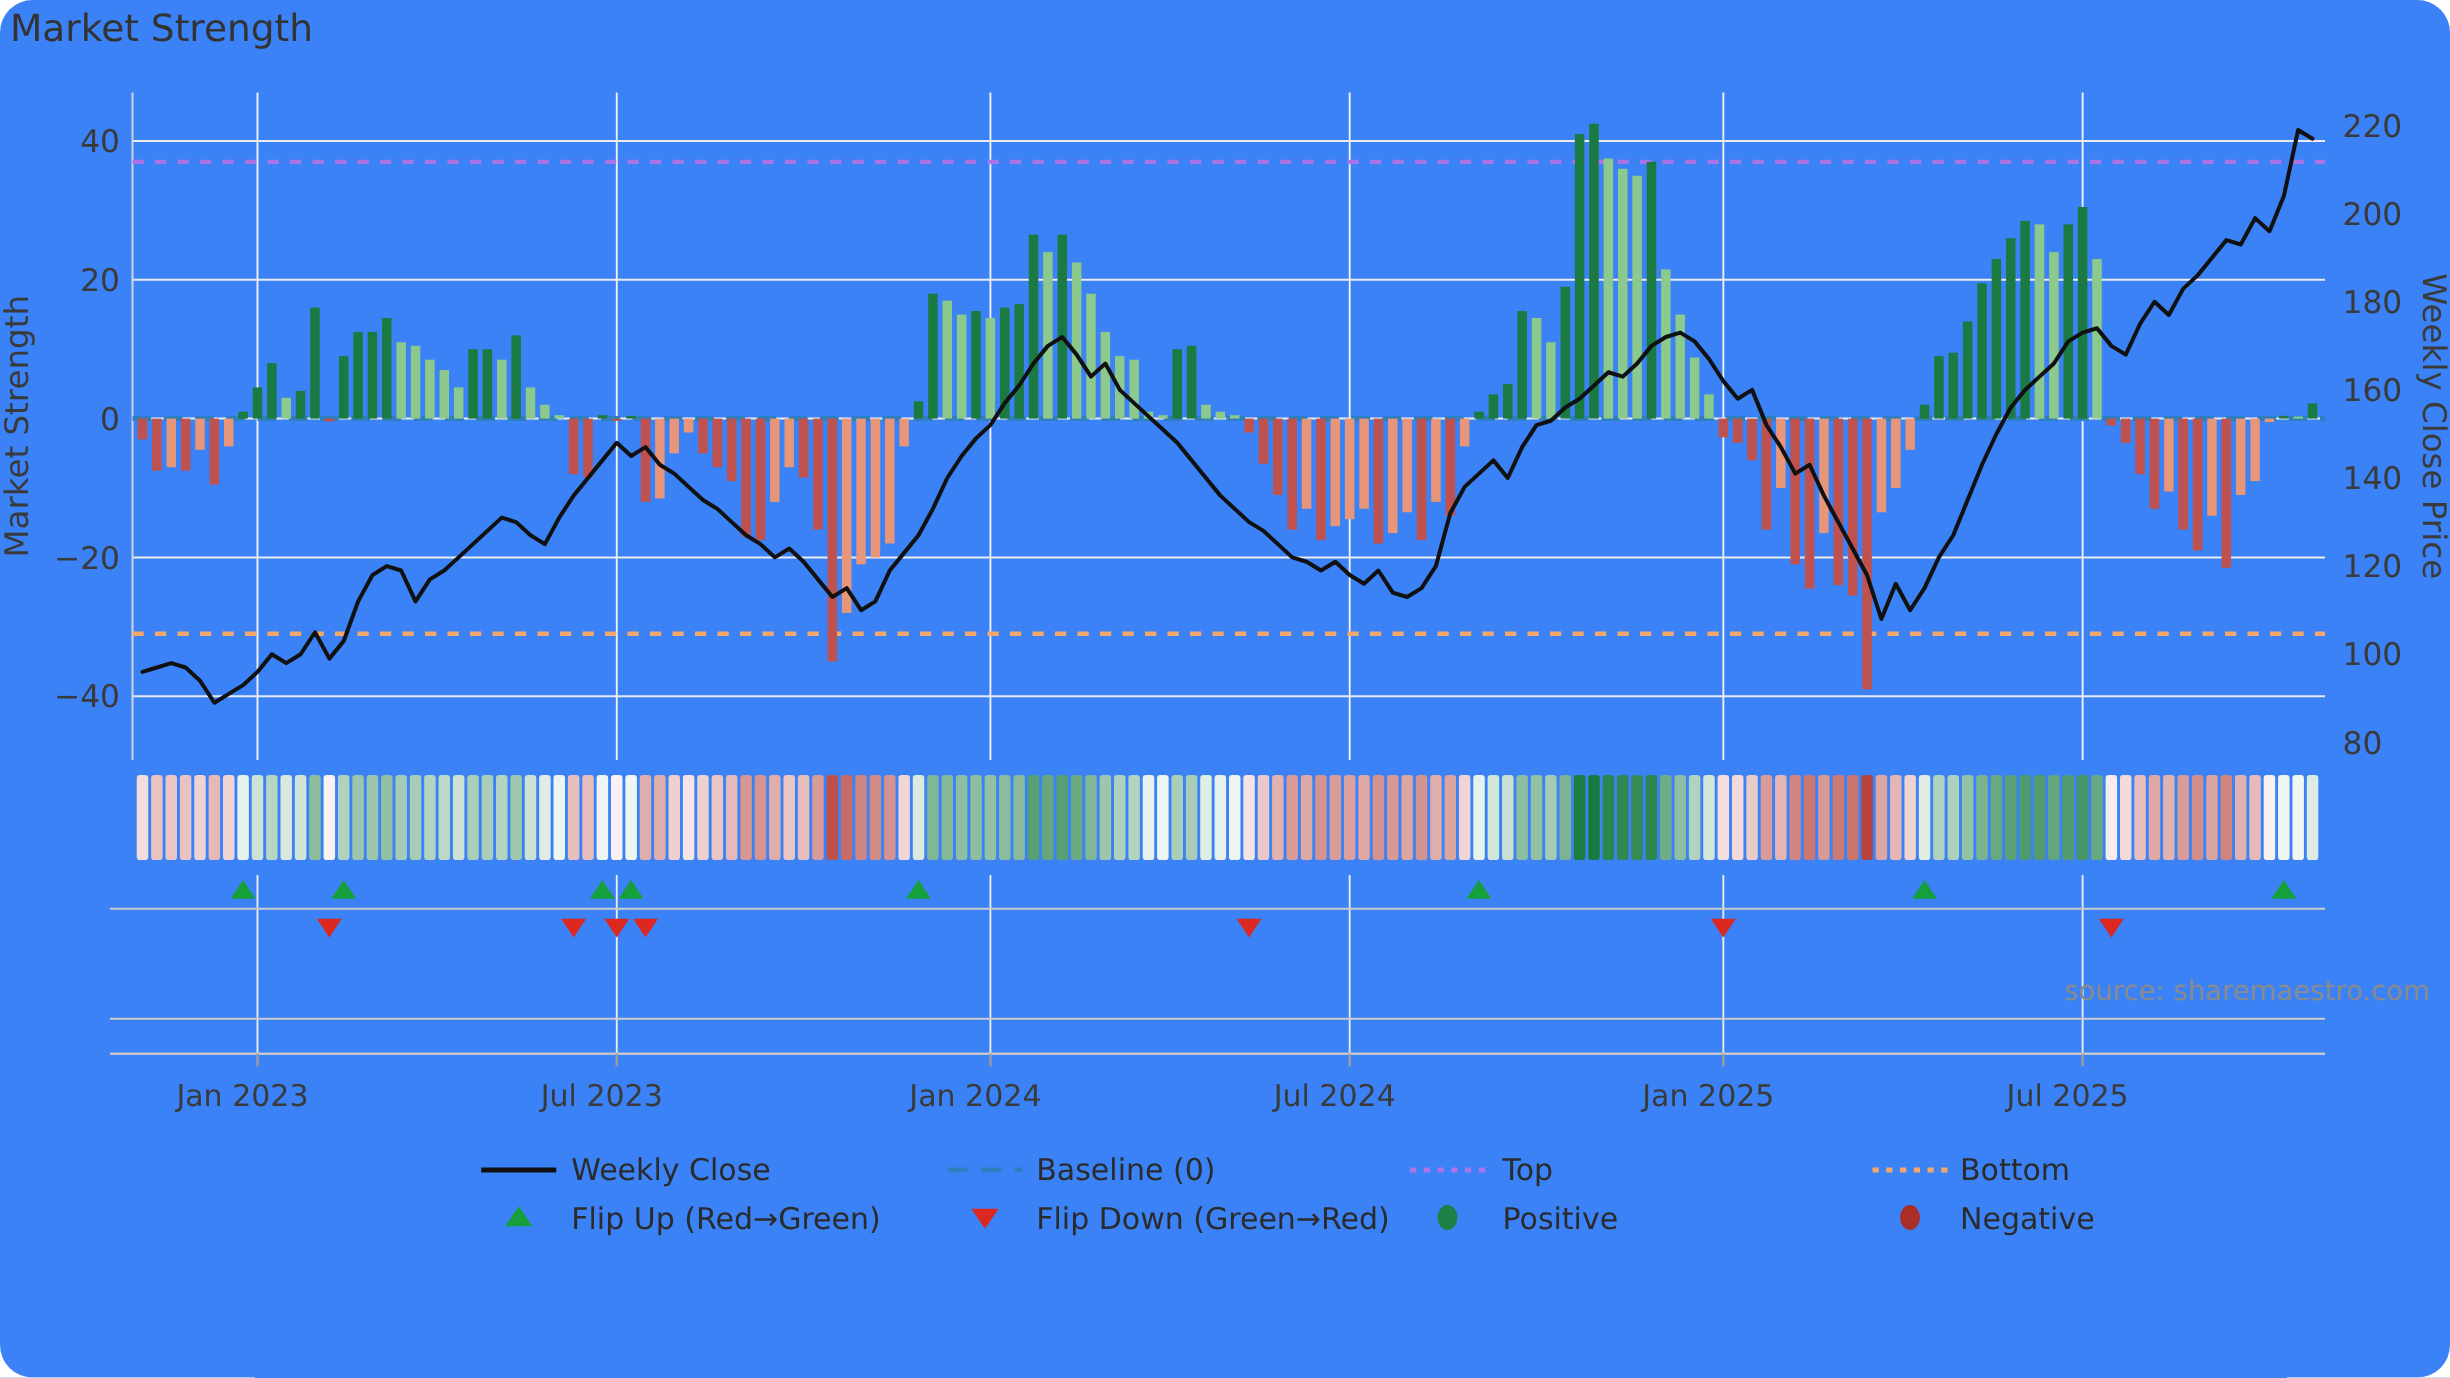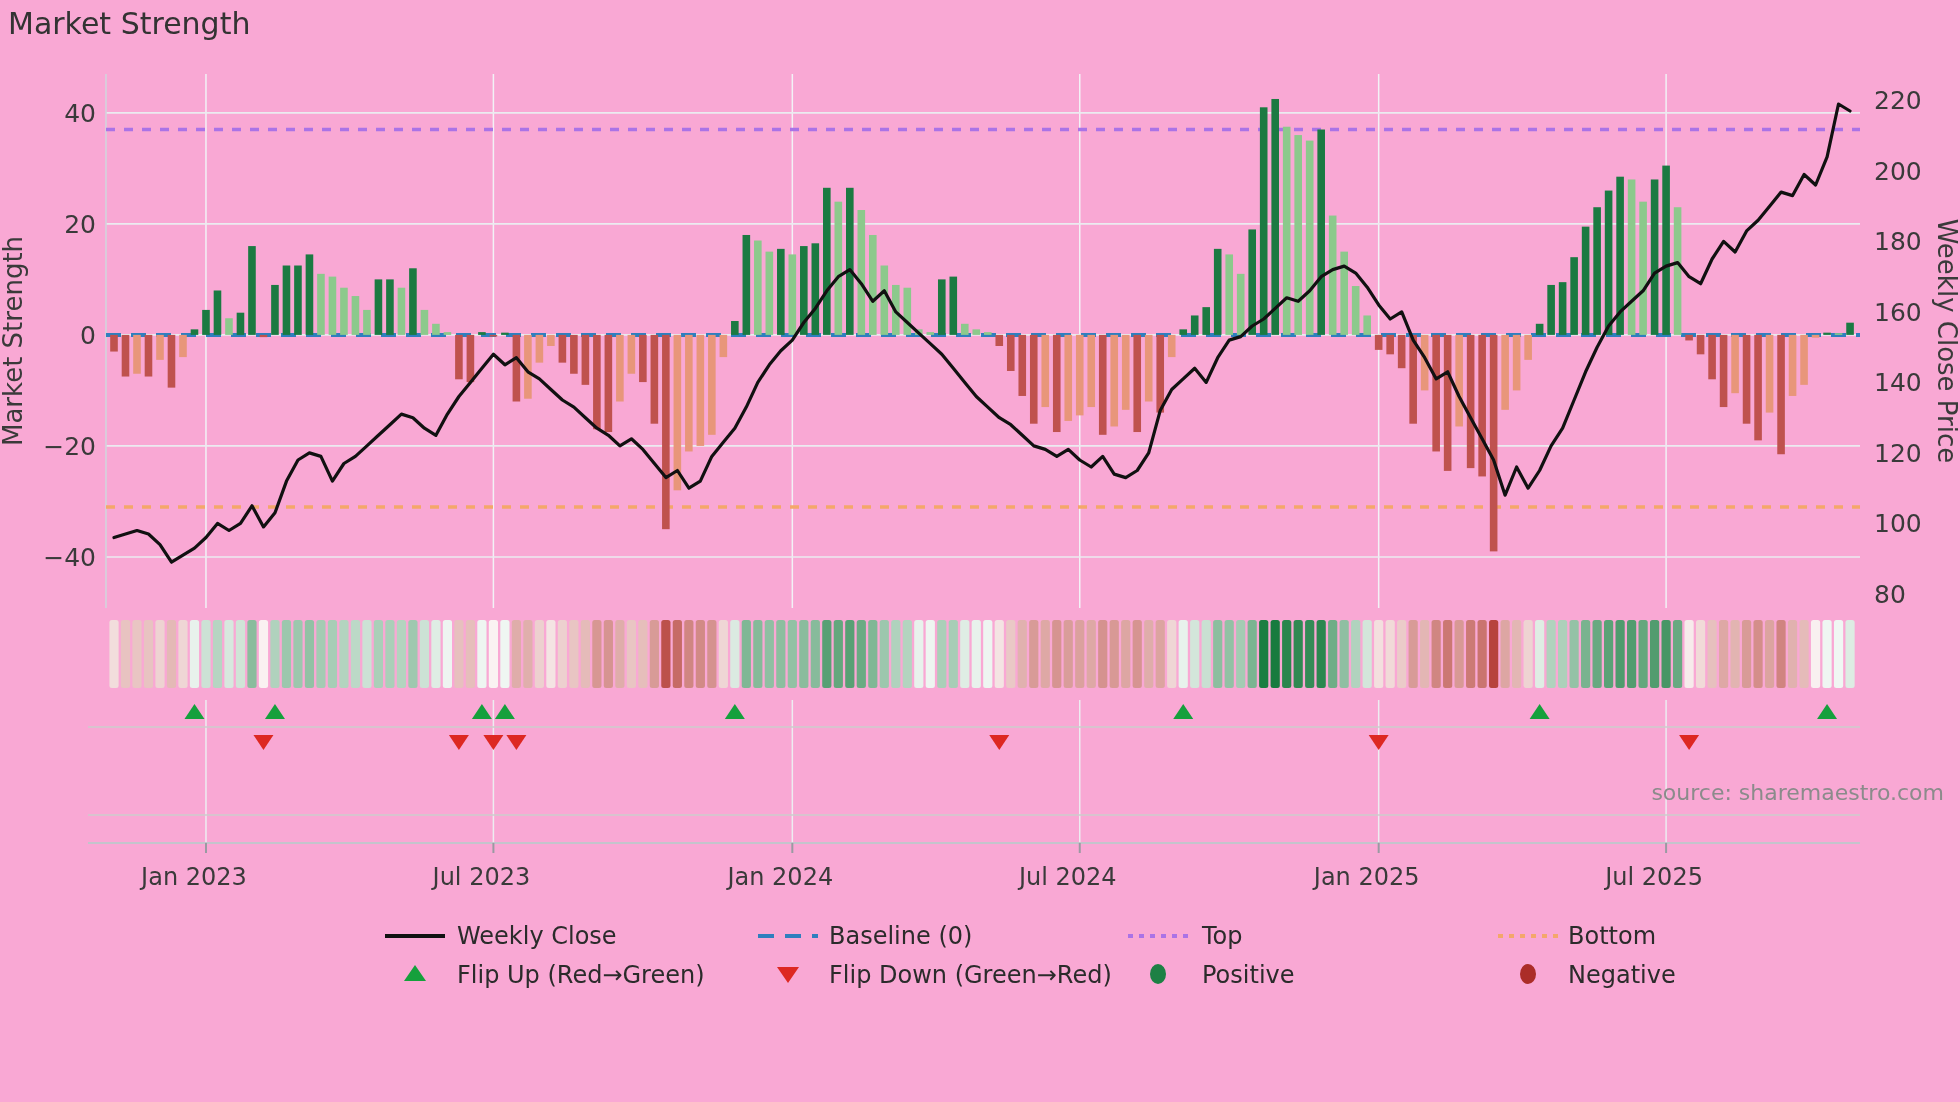--- a/index.html
+++ b/index.html
@@ -1,16 +1,16 @@
 <!DOCTYPE html>
 <html><head>
 <meta charset="utf-8">
 <style>
   html,body{margin:0;padding:0;background:#ffffff;font-family:"DejaVu Sans",sans-serif;}
-  .stage{position:relative;width:1960px;height:1102px;background:#f9a8d4;overflow:hidden;}
+  .stage{position:relative;width:1960px;height:1102px;background:#3b82f6;overflow:hidden;border-radius:26px;}
   .chart-title{position:absolute;left:8px;top:6px;font-size:30px;color:#333333;font-weight:400;}
   svg{position:absolute;left:0;top:0;}
   text{font-family:"DejaVu Sans",sans-serif;}
 </style>
 </head>
 <body>
 
 <div class="stage">
   <div class="chart-title">Market Strength</div>
   <svg id="chart" width="1960" height="1102" viewBox="0 0 1960 1102">

